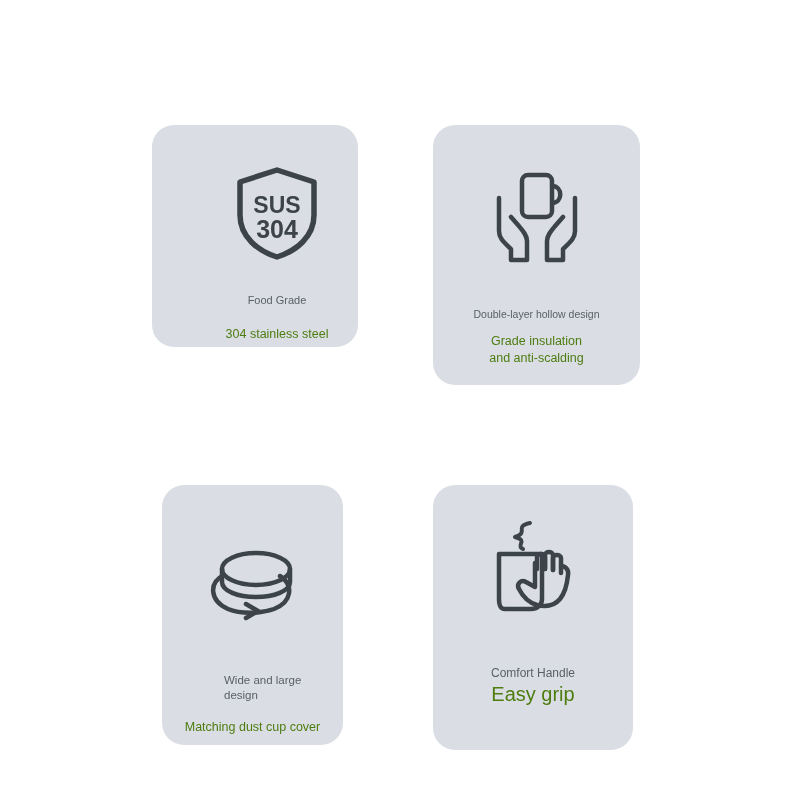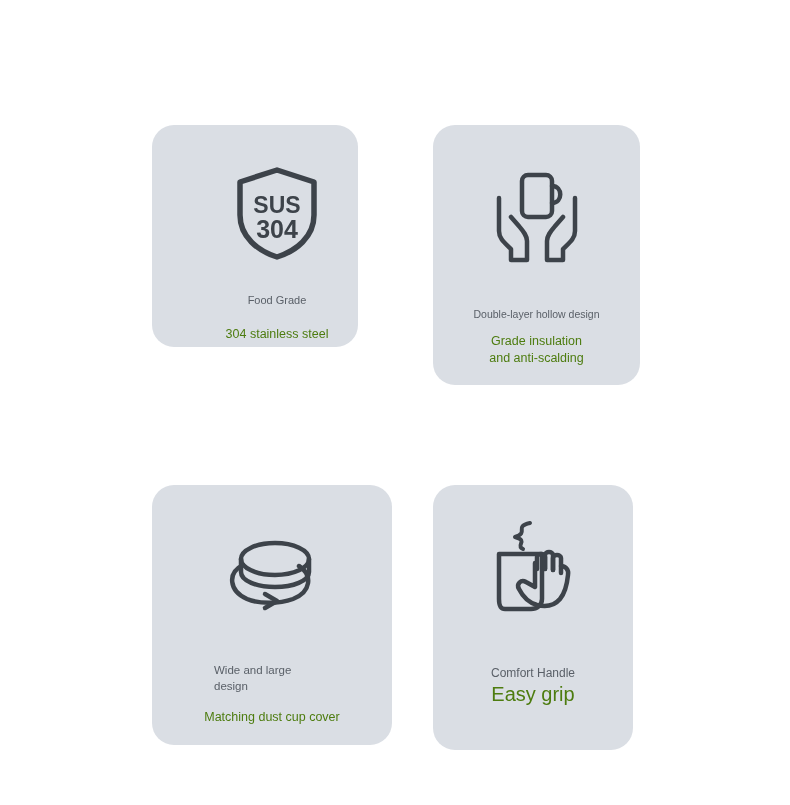--- a/index.html
+++ b/index.html
@@ -25,21 +25,21 @@
     position: absolute;
     background: #dadee4;
     border-radius: 22px;
     box-sizing: border-box;
     display: flex;
     flex-direction: column;
     align-items: center;
   }
   .card-1 { left: 0px;   top: 0px;   width: 206px; height: 222px; padding-left: 44px; }
   .card-2 { left: 281px; top: 0px;   width: 207px; height: 260px; }
-  .card-3 { left: 0px;   top: 360px; width: 240px; height: 260px; }
+  .card-3 { left: 10px;   top: 360px; width: 181px; height: 260px; justify-content: center; }
   .card-4 { left: 281px; top: 360px; width: 200px; height: 265px; }
 
   .icon-wrap {
     display: flex;
     align-items: center;
     justify-content: center;
     width: 100%;
   }
   .icon-wrap svg { display: block; }
 

